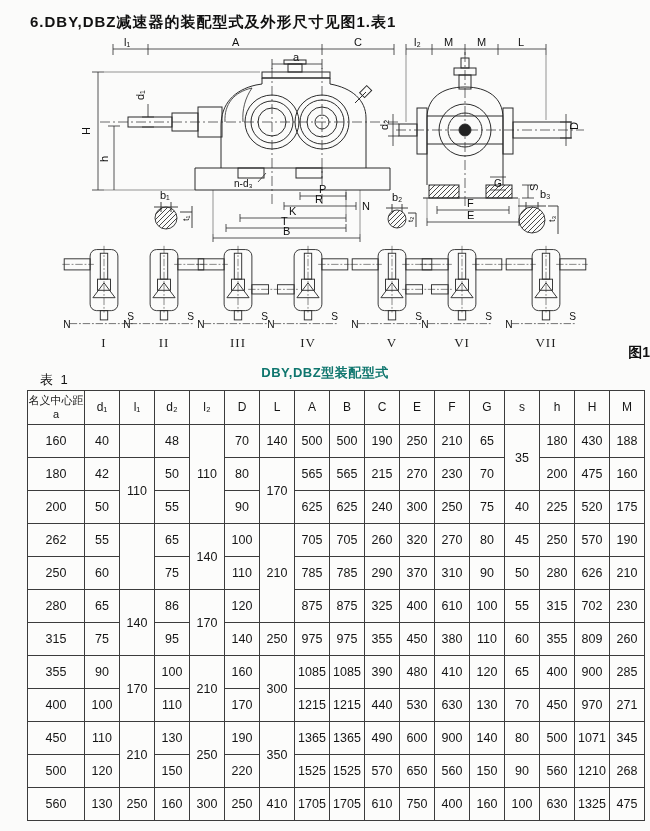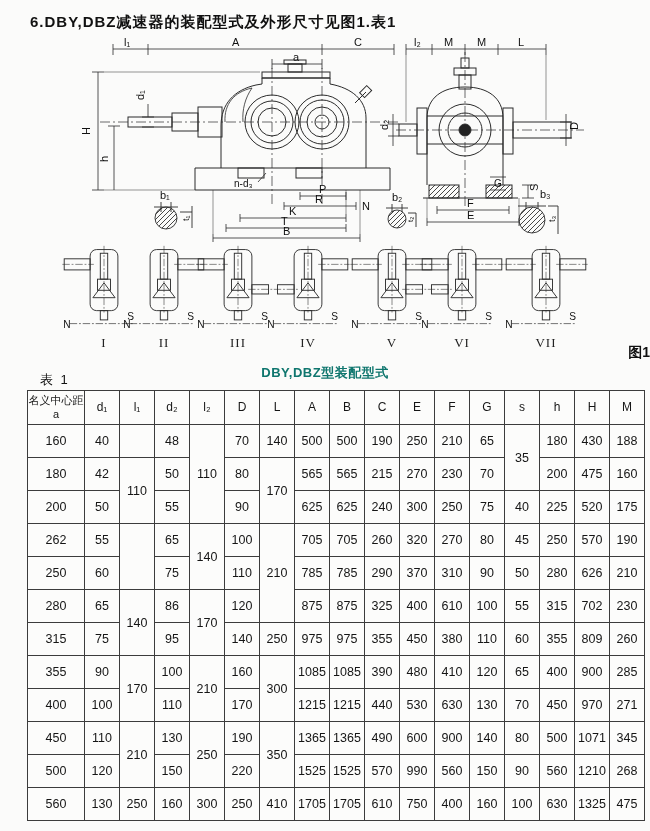--- a/index.html
+++ b/index.html
@@ -599,21 +599,21 @@
         <td>345</td>
       </tr>
       <tr>
         <td>500</td>
         <td>120</td>
         <td>150</td>
         <td>220</td>
         <td>1525</td>
         <td>1525</td>
         <td>570</td>
-        <td>990</td>
+        <td>650</td>
         <td>560</td>
         <td>150</td>
         <td>90</td>
         <td>560</td>
         <td>1210</td>
         <td>268</td>
       </tr>
       <tr>
         <td>560</td>
         <td>130</td>

